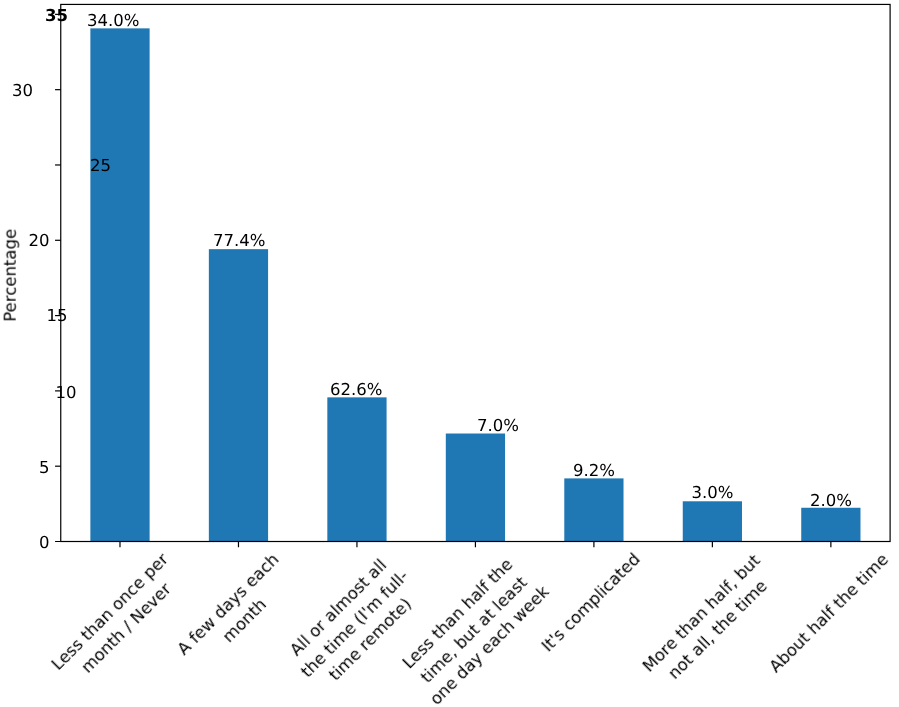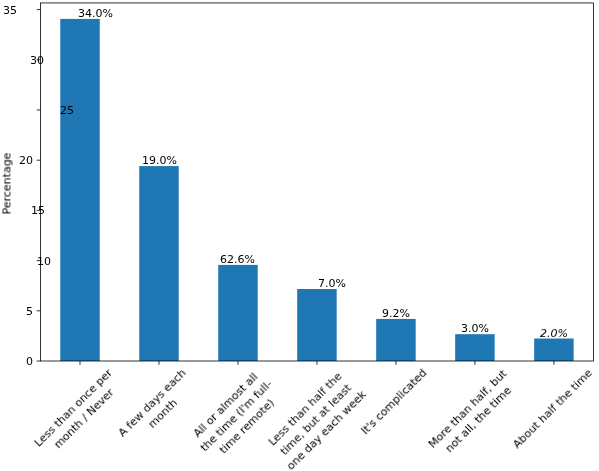--- a/index.html
+++ b/index.html
@@ -57,30 +57,30 @@
   </svg>
 
   <div class="axis-label-y" style="transform: rotate(-90deg); left: -24.1453px; top: 177.475px;">Percentage</div>
 
   <div class="tick-label-y" style="left: 26.4px; top: 356.1px;">0</div>
   <div class="tick-label-y" style="left: 26.4px; top: 305.897px;">5</div>
   <div class="tick-label-y" style="left: 37px; top: 255.693px;">10</div>
   <div class="tick-label-y" style="left: 19.4px; top: 205.49px; margin-left: 12px;">15</div>
   <div class="tick-label-y" style="left: 19.4px; top: 155.287px;">20</div>
   <div class="tick-label-y" style="left: 19.4px; top: 105.083px; margin-left: 41px;">25</div>
-  <div class="tick-label-y" style="left: 30px; top: 54.8801px;">30</div>
-  <div class="tick-label-y" style="left: 3px; top: 4.67684px;">35</div>
+  <div class="tick-label-y" style="left: 8px; top: 54.8801px;">30</div>
+  <div class="tick-label-y" style="left: 30px; top: 4.67684px; font-weight: bold;">35</div>
 
-  <div class="bar-value-label" style="left: 78px; top: 7.91465px;">34.0%</div>
-  <div class="bar-value-label" style="left: 141.502px; top: 155.111px;">19.0%</div>
+  <div class="bar-value-label" style="left: 58px; top: 7.91465px;">34.0%</div>
+  <div class="bar-value-label" style="left: 141.502px; top: 155.111px;">77.4%</div>
   <div class="bar-value-label" style="left: 220.488px; top: 253.911px;">62.6%</div>
   <div class="bar-value-label" style="left: 318px; top: 278.008px;">7.0%</div>
   <div class="bar-value-label" style="left: 381.959px; top: 307.93px;">9.2%</div>
   <div class="bar-value-label" style="left: 460.945px; top: 323.191px; text-align: center;">3.0%</div>
-  <div class="bar-value-label" style="left: 539.931px; top: 327.509px; font-style: italic;">2.0%</div>
+  <div class="bar-value-label" style="left: 539.931px; top: 327.509px;">2.0%</div>
 
   <div class="tick-label-x" style="transform: rotate(-45deg); left: 26.7663px; top: 399.382px;">
       <div>Less than once per</div>
       <div>month / Never</div>
     </div>
   <div class="tick-label-x" style="transform: rotate(-45deg); left: 112.9px; top: 394.327px;">
       <div>A few days each</div>
       <div>month</div>
     </div>
   <div class="tick-label-x" style="transform: rotate(-45deg); left: 189.16px; top: 394.082px;">

